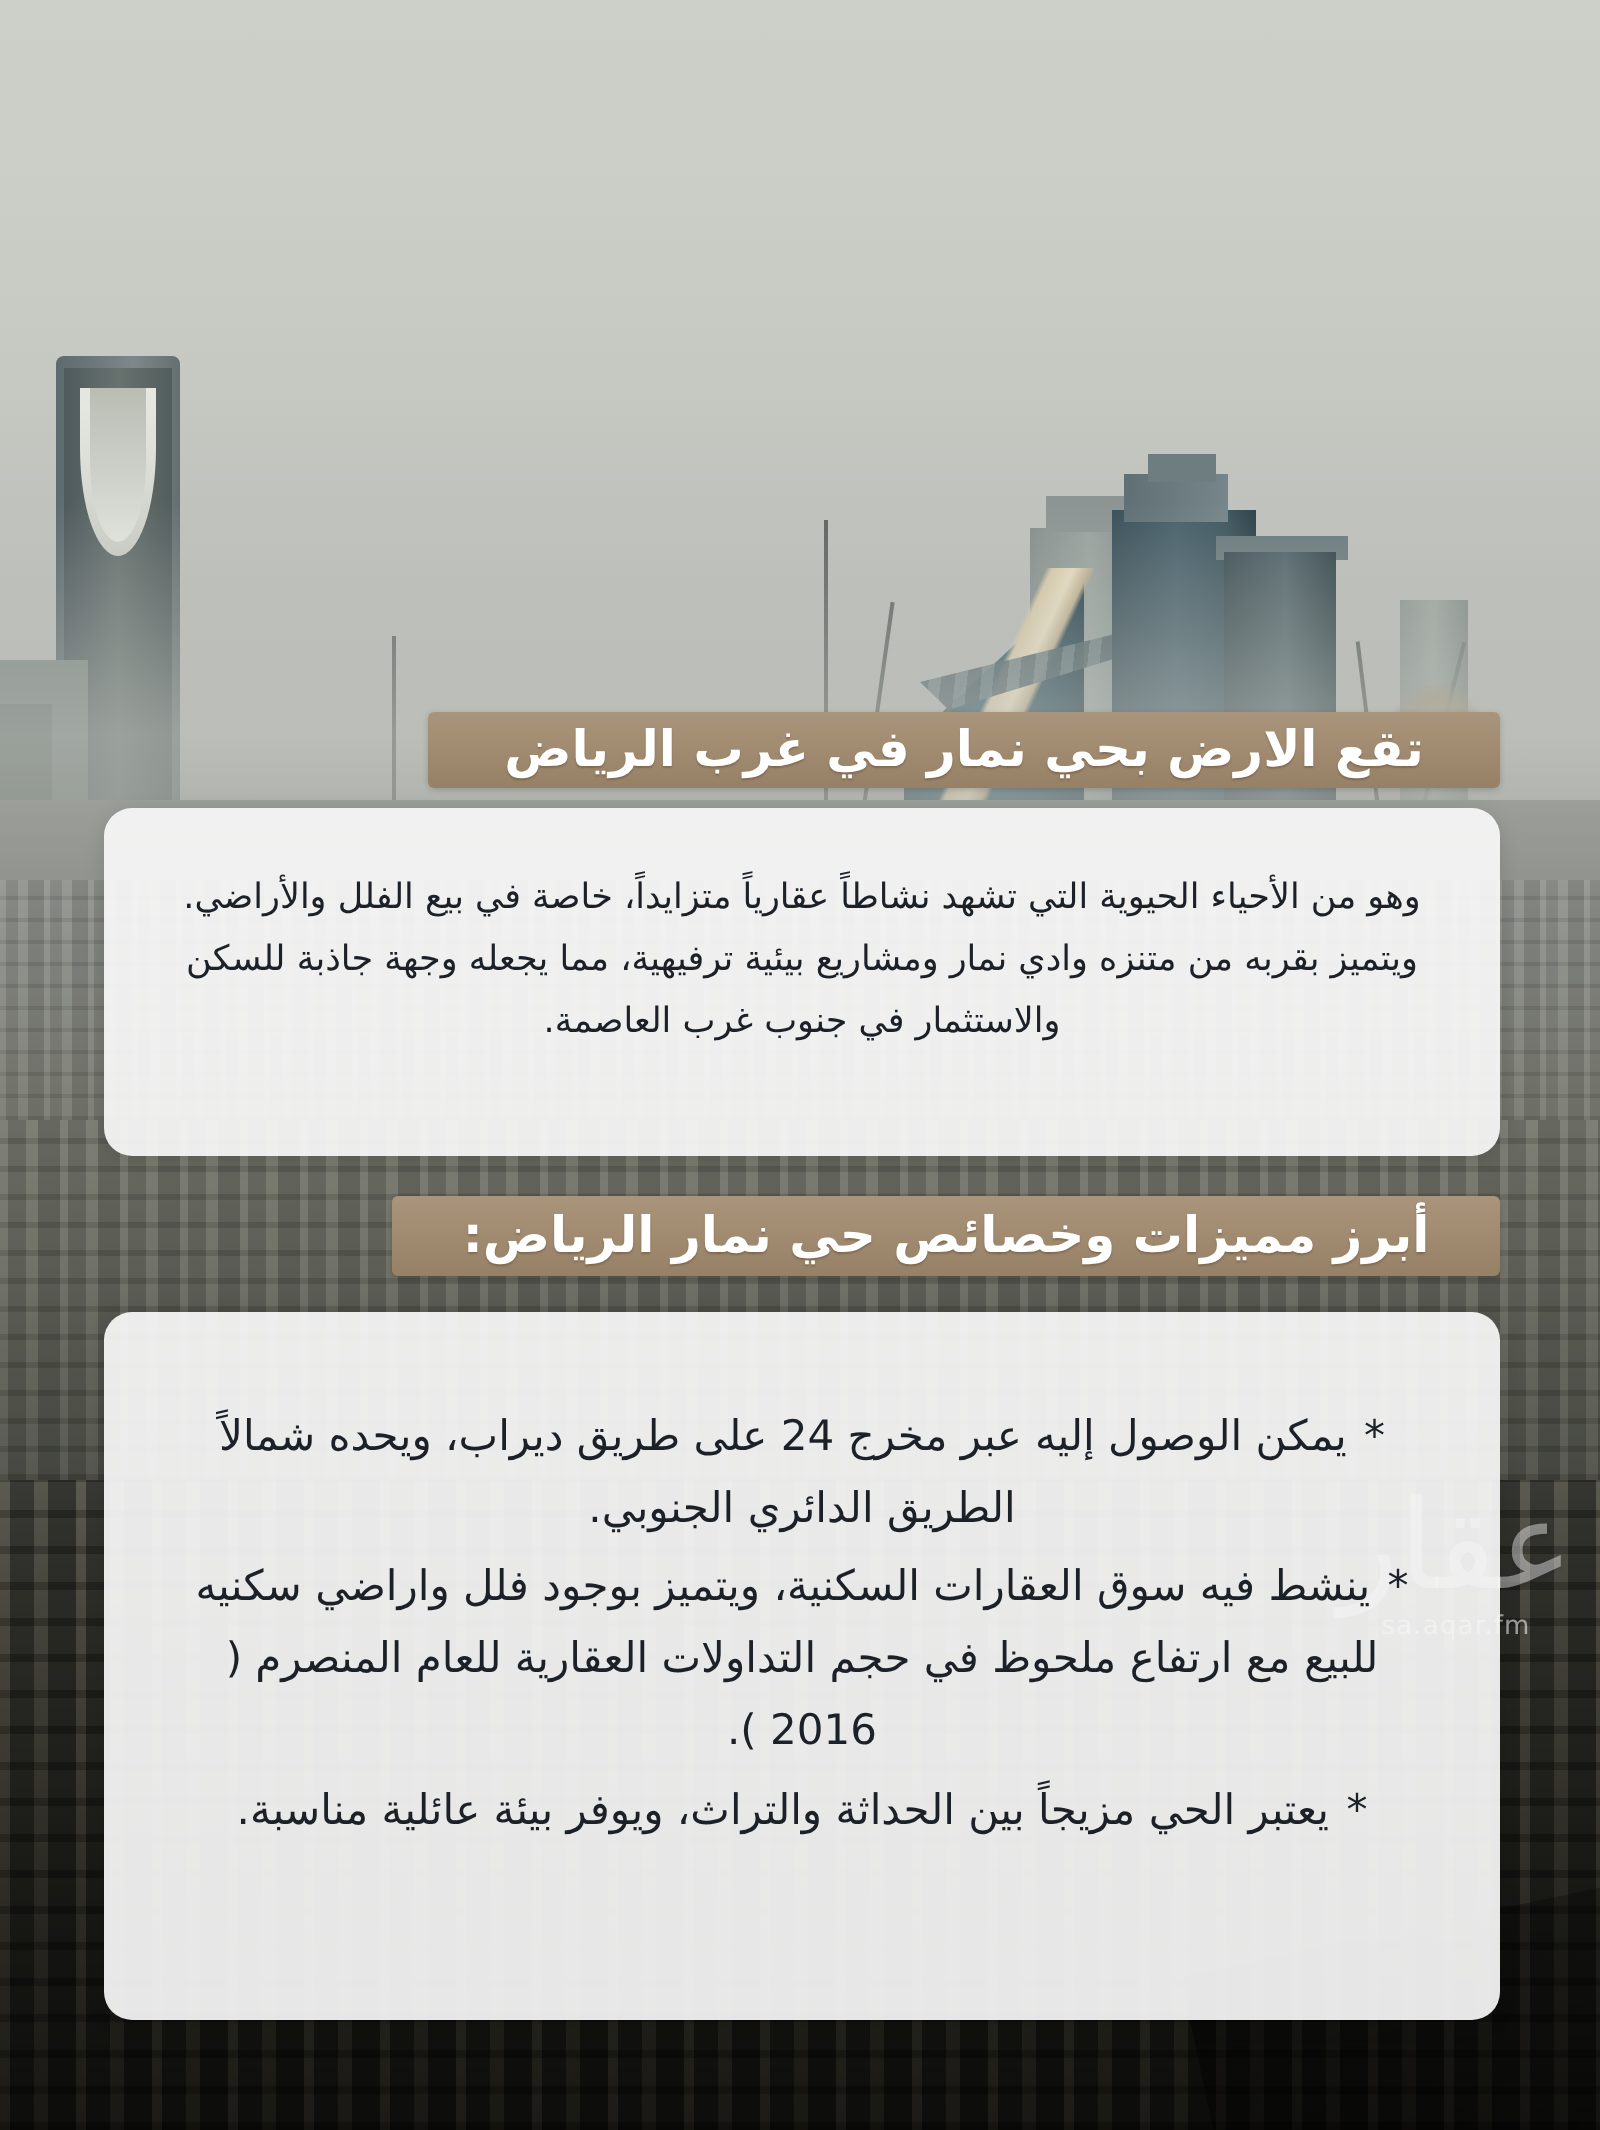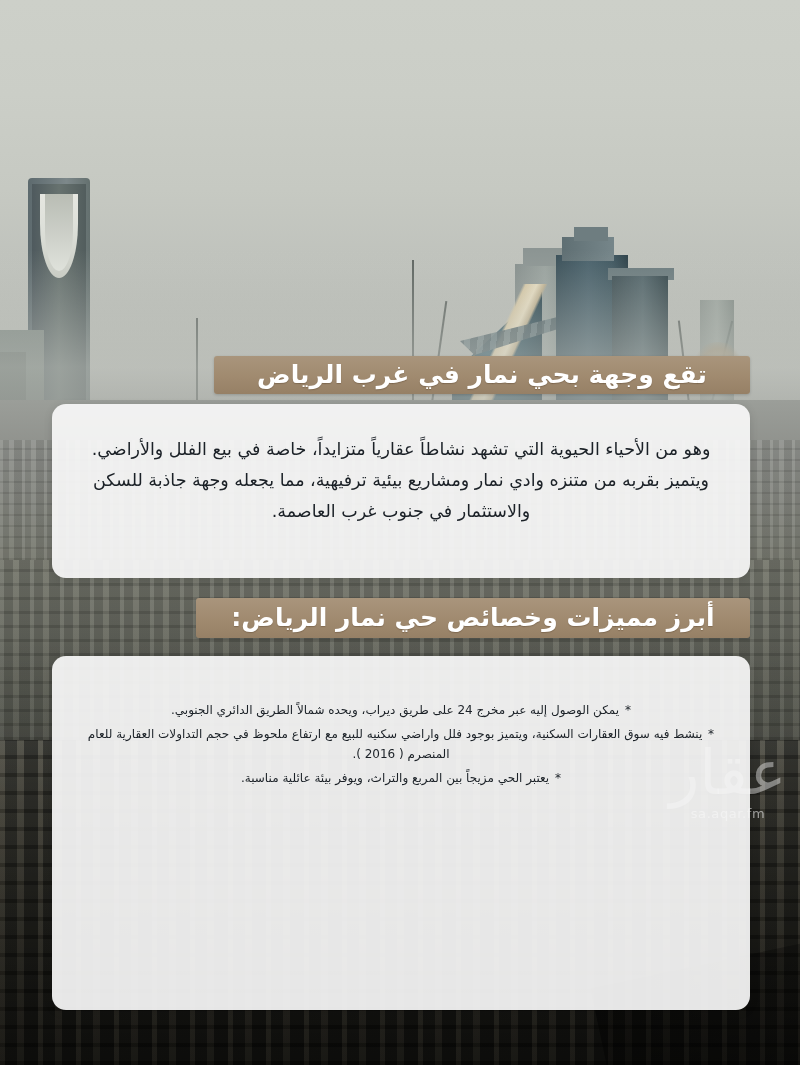--- a/index.html
+++ b/index.html
@@ -361,21 +361,21 @@
 
   .bullets {
     list-style: none;
     margin: 0; padding: 0;
     padding-top: 18px;
   }
   .bullets li {
     margin: 0 0 3px 0;
     text-align: center;
     direction: rtl;
-    font-size: 12px;
+    font-size: 21px;
     line-height: 1.72;
     color: #1b2127;
   }
   .bullets li .star { margin-left: 2px; }
 </style>
 </head>
 <body>
 
 <div id="stage">
 
@@ -418,36 +418,36 @@
     <div class="road"></div>
     <div class="vignette"></div>
   </div>
 
   <div class="watermark">
     <div class="wm-glyph">عقار</div>
     <div class="wm-url">sa.aqar.fm</div>
   </div>
 
   <div class="banner" id="banner-1">
-    <span class="banner-text">تقع وجهة بحي نمار في غرب الرياض</span>
+    <span class="banner-text">تقع الارض بحي نمار في غرب الرياض</span>
   </div>
 
   <div class="card" id="card-1">
     <div class="card-body">
       <p class="para">وهو من الأحياء الحيوية التي تشهد نشاطاً عقارياً متزايداً، خاصة في بيع الفلل والأراضي. ويتميز بقربه من متنزه وادي نمار ومشاريع بيئية ترفيهية، مما يجعله وجهة جاذبة للسكن والاستثمار في جنوب غرب العاصمة.</p>
     </div>
   </div>
 
   <div class="banner" id="banner-2">
     <span class="banner-text">أبرز مميزات وخصائص حي نمار الرياض:</span>
   </div>
 
   <div class="card" id="card-2">
     <div class="card-body">
       <ul class="bullets" id="feature-list">
           <li><span class="star">* </span><span>يمكن الوصول إليه عبر مخرج 24 على طريق ديراب، ويحده شمالاً الطريق الدائري الجنوبي.</span></li>
           <li><span class="star">* </span><span>ينشط فيه سوق العقارات السكنية، ويتميز بوجود فلل واراضي سكنيه للبيع مع ارتفاع ملحوظ في حجم التداولات العقارية للعام المنصرم ( 2016 ).</span></li>
-          <li><span class="star">* </span><span>يعتبر الحي مزيجاً بين المربع والتراث، ويوفر بيئة عائلية مناسبة.</span></li>
+          <li><span class="star">* </span><span>يعتبر الحي مزيجاً بين الحداثة والتراث، ويوفر بيئة عائلية مناسبة.</span></li>
         </ul>
     </div>
   </div>
 
 </div>
 
 </body></html>

